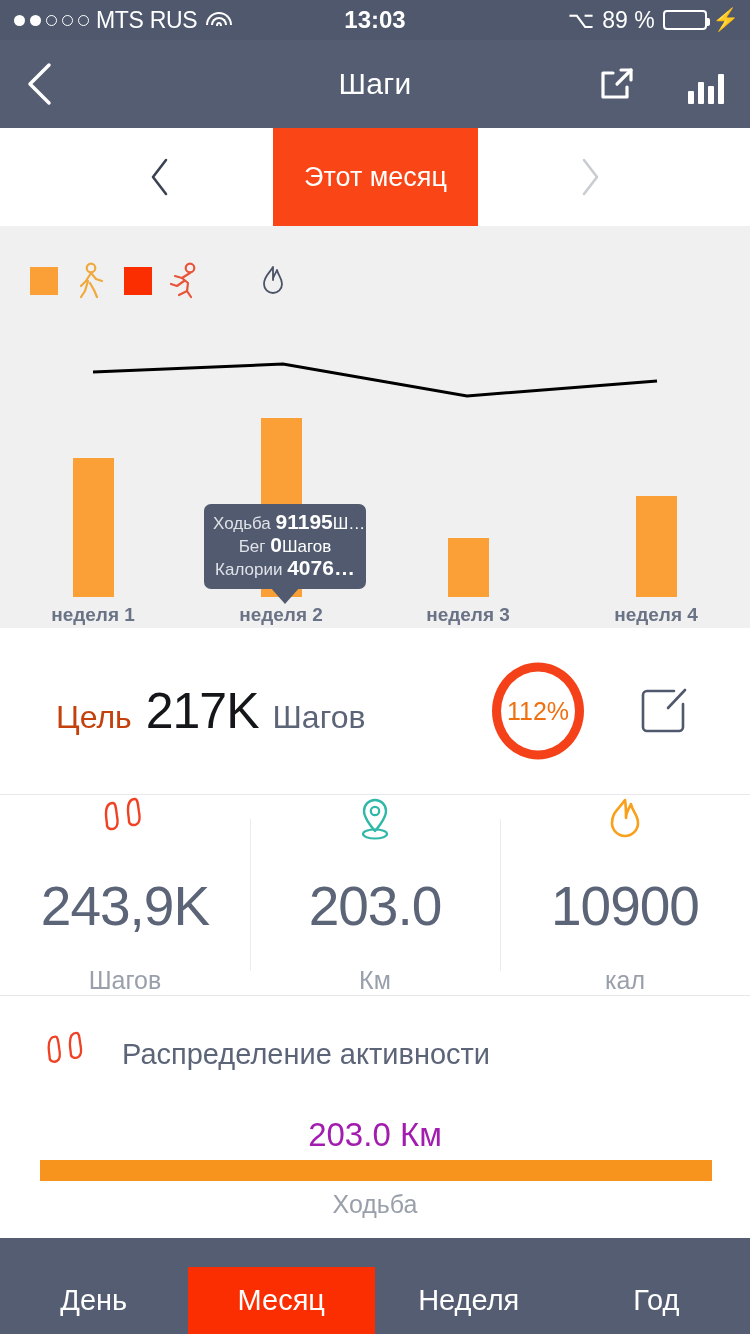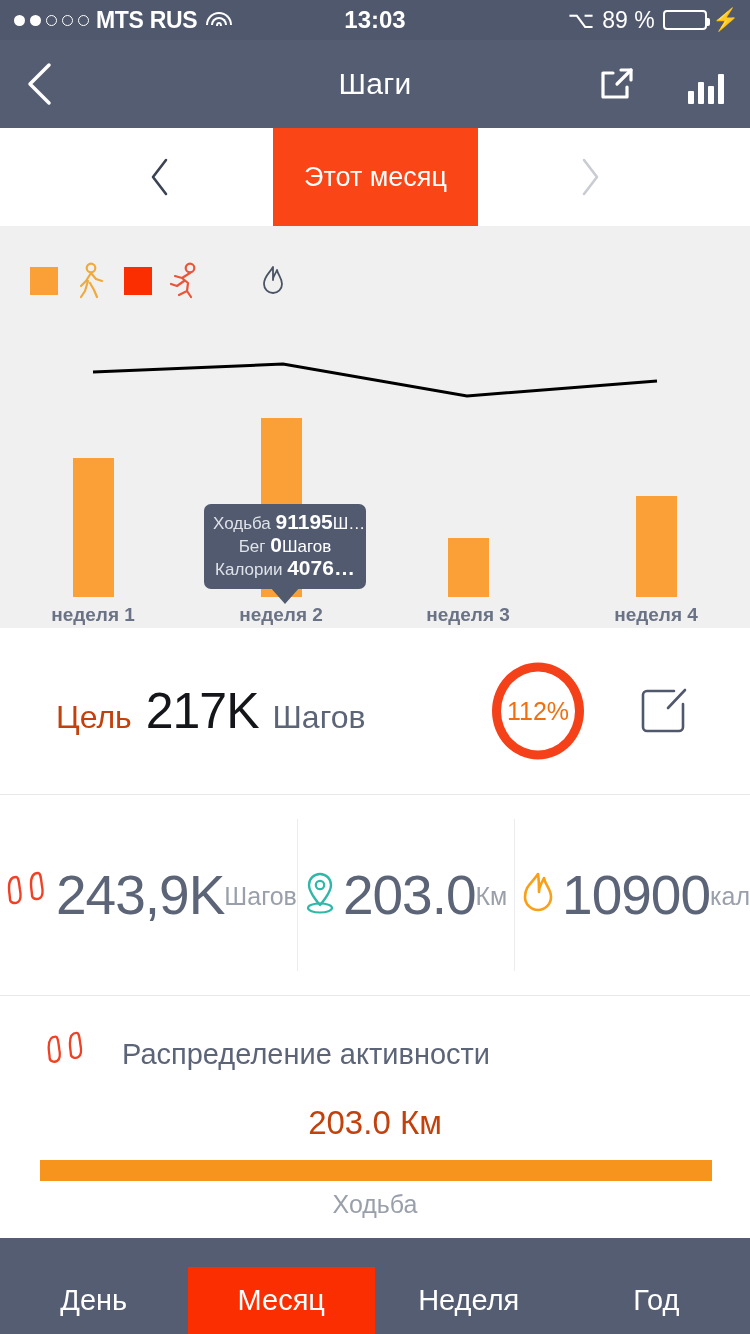--- a/index.html
+++ b/index.html
@@ -16,21 +16,21 @@
   .statusbar {
     position:absolute; left:0; top:0; width:750px; height:40px;
     background:#4f586c; color:#fff;
     display:flex; align-items:center;
   }
   .sb-left { position:absolute; left:14px; display:flex; align-items:center; gap:7px; }
   .dots { display:flex; align-items:center; gap:5px; }
   .dot { width:11px; height:11px; border-radius:50%; }
   .dot.on { background:#ffffff; }
   .dot.off { background:transparent; border:1.6px solid #ffffff; }
-  .carrier { font-size:23px; letter-spacing:-0.3px; font-weight:700; }
+  .carrier { font-size:23px; letter-spacing:-0.3px; font-weight:400; }
   .wifi { width:26px; height:19px; position:relative; margin-left:2px; }
   .wifi i { position:absolute; border:2.4px solid #fff; border-bottom:none;
             border-radius:50% 50% 0 0 / 100% 100% 0 0; left:50%; transform:translateX(-50%); }
   .wifi i:nth-child(1){ width:26px; height:13px; top:1px;}
   .wifi i:nth-child(2){ width:16px; height:8px; top:6px;}
   .wifi i:nth-child(3){ width:6px;  height:4px; top:11px; border-width:2.8px;}
   .sb-time { position:absolute; left:50%; transform:translateX(-50%);
              font-size:24px; font-weight:700; letter-spacing:0px; }
   .sb-right { position:absolute; right:10px; display:flex; align-items:center; gap:8px; }
   .bt { font-size:23px; line-height:1; }
@@ -97,34 +97,34 @@
           width:92px; height:97px; border:9px solid #f5411a; border-radius:50%;
           display:flex; align-items:center; justify-content:center; }
   .ring span { font-size:25px; color:#f07010; }
   .edit-btn { position:absolute; right:58px; top:50%; transform:translateY(-50%);
               width:58px; height:58px; }
   .divider { position:absolute; left:0; width:750px; height:1px; background:#e8e8ea; }
 
   
   .stats { position:absolute; left:0; top:795px; width:750px; height:200px;
            background:#fff; display:flex; }
-  .stat { flex:1; position:relative; display:flex; flex-direction:row;
-          align-items:center; justify-content:flex-start; }
+  .stat { flex:1; position:relative; display:flex; flex-direction:column;
+          align-items:center; justify-content:space-between; }
   .stat + .stat:before { content:""; position:absolute; left:0; top:24px; bottom:24px;
                          width:1px; background:#ececee; }
   .stat-icon { height:52px; display:flex; align-items:center; justify-content:center; }
   .stat-val { font-size:55px; color:#5c6478; line-height:64px; letter-spacing:-1px; }
   .stat-lbl { font-size:25px; color:#9aa0ab; margin-top:2px; }
 
   
   .dist { position:absolute; left:0; top:996px; width:750px; height:242px; background:#fff; }
   .dist-head { position:absolute; left:40px; top:34px; display:flex; align-items:center; gap:28px; }
   .dist-title { font-size:29px; color:#5c6478; }
-  .dist-val { position:absolute; left:0; top:108px; width:750px; text-align:center;
-              font-size:33px; color:#c2410c; }
+  .dist-val { position:absolute; left:0; top:120px; width:750px; text-align:center;
+              font-size:33px; color:#a21caf; }
   .dist-bar { position:absolute; left:40px; top:1160px; width:672px; height:21px; background:#f7941e; }
   .dist-legend { position:absolute; left:0; top:1190px; width:750px; text-align:center;
                  font-size:25px; color:#9aa0ab; }
 
   
   .tabbar { position:absolute; left:0; bottom:0; width:750px; height:96px;
             background:#545d71; display:flex; }
   .tab { flex:1; display:flex; align-items:center; justify-content:center;
          color:#fff; font-size:29px;margin-top:29px; }
   .tab.active { background:#fa2e00; }

